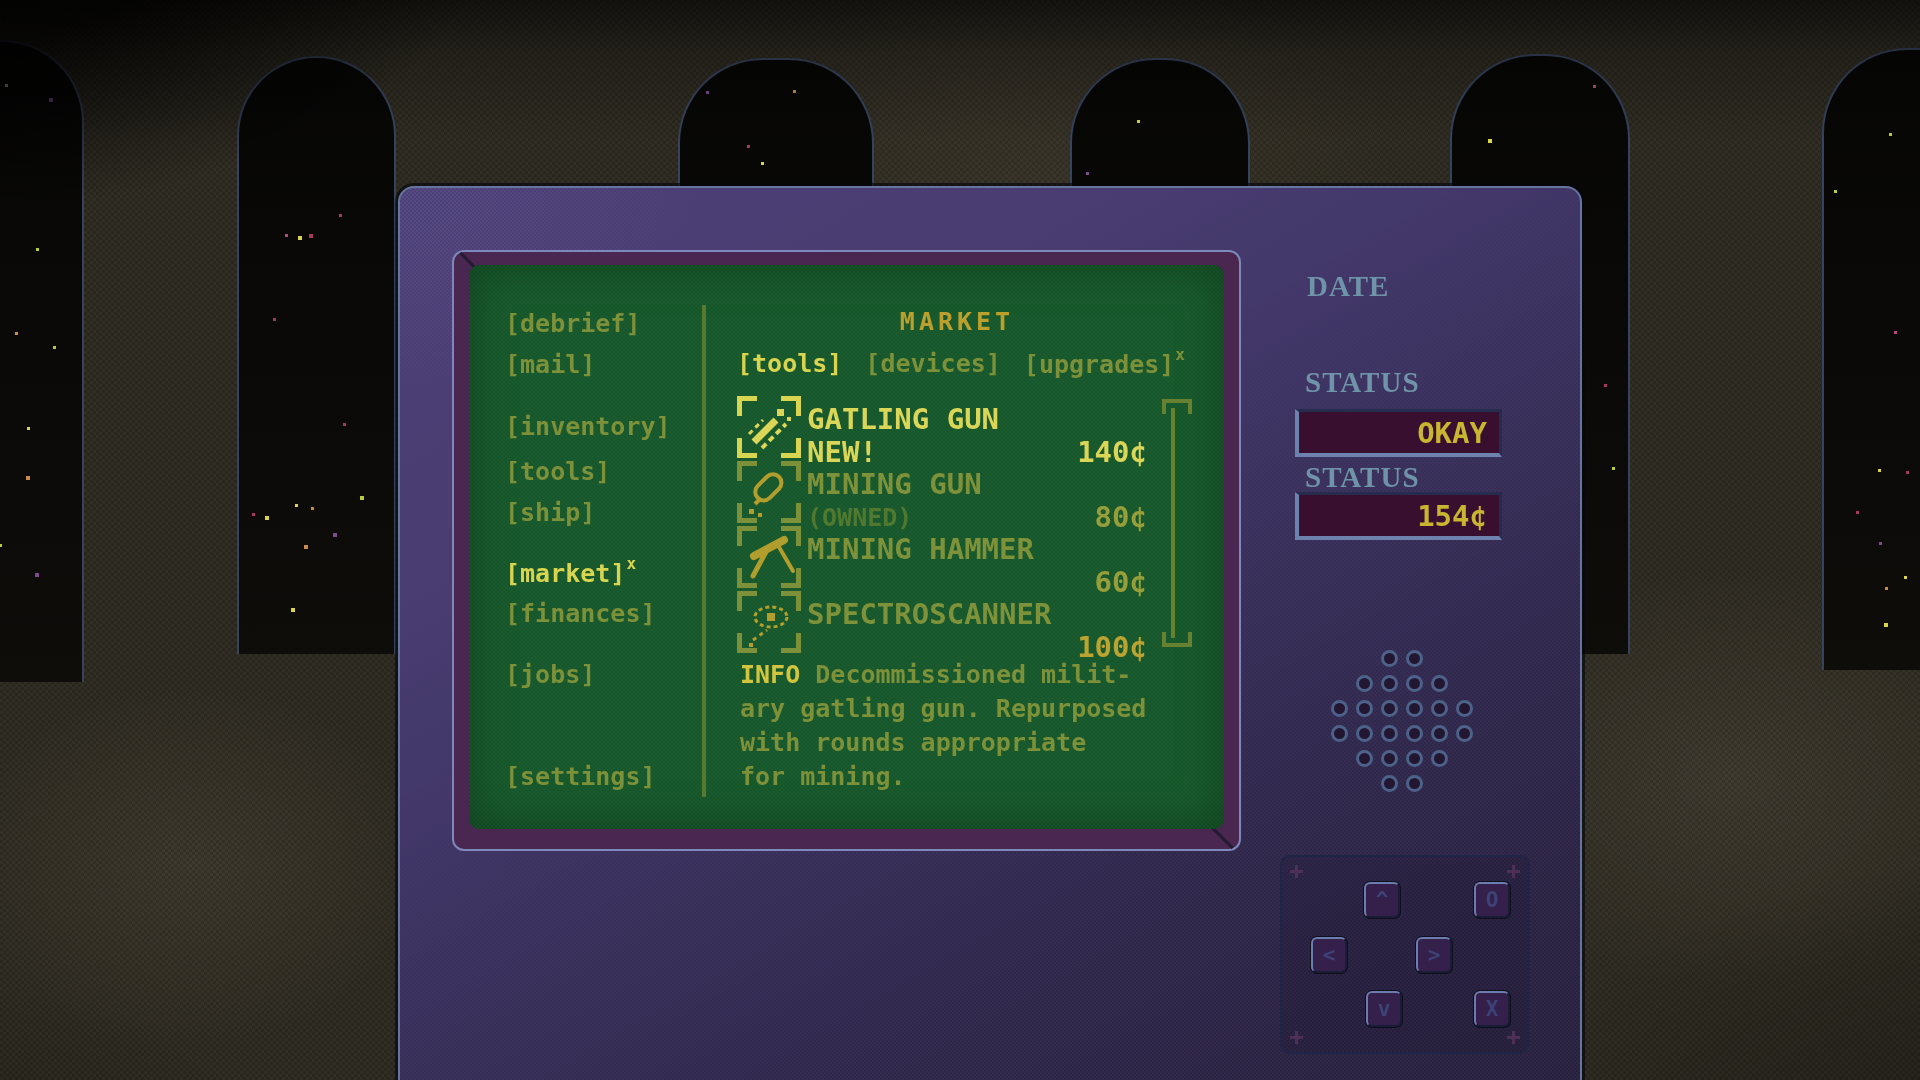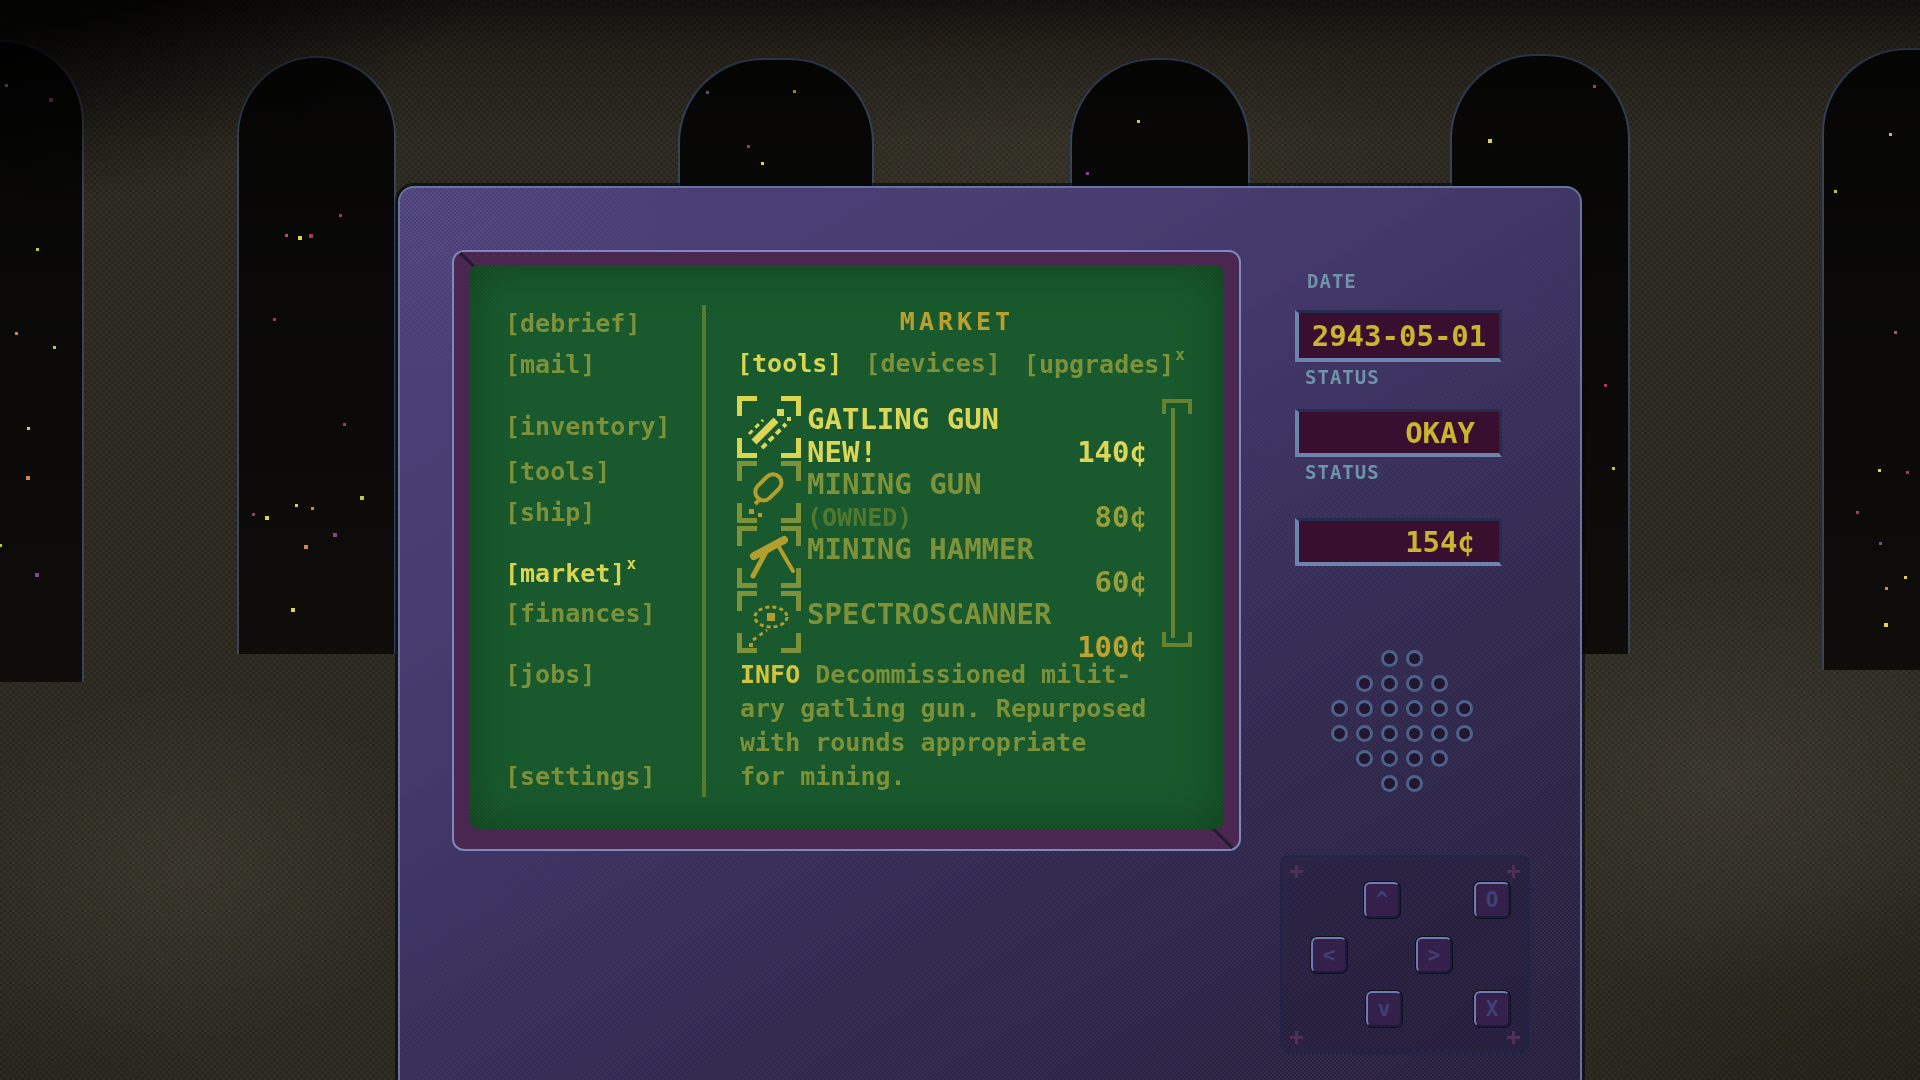--- a/index.html
+++ b/index.html
@@ -90,29 +90,29 @@
   .ck.br{right:0;bottom:0;border-right-width:5px;border-bottom-width:5px;}
   .icon svg{position:absolute;left:4px;top:3px;}
   .scrollbar{position:absolute;left:693px;top:134px;width:22px;height:248px;cursor:pointer;}
   .scrollbar .cap{position:absolute;left:0;width:22px;height:11px;border:4px solid #66832f;}
   .cap.top{top:0;border-bottom:none;}
   .cap.bot{bottom:0;border-top:none;}
   .scrollbar .track{position:absolute;left:9px;top:9px;bottom:9px;width:4px;background:#66832f;}
   .info{position:absolute;left:271px;top:393px;font-size:25px;line-height:34px;color:#7e9238;white-space:pre;}
   .info .lbl{color:#d6c83e;}
   
-  .plabel{position:absolute;font-size:19px;color:#6f93a8;letter-spacing:1px;z-index:2;}
+  .plabel{position:absolute;font-size:29px;color:#6f93a8;letter-spacing:1px;z-index:2;font-family:Liberation Serif, serif;}
   .pbox{position:absolute;width:207px;height:52px;background:#390f2f;z-index:2;
     border:3px solid #262c4e;border-left:4px solid #6d83ae;border-bottom:4px solid #6d83ae;
     box-sizing:border-box;font-size:29px;color:#c9b52f;display:flex;align-items:center;}
   .pbox.center{justify-content:center;}
-  .pbox.right{justify-content:flex-end;padding-right:24px;align-items:center;}
+  .pbox.right{justify-content:flex-end;padding-right:12px;align-items:center;}
   .lab-date{left:907px;top:82px;} .box-date{left:895px;top:122px;}
   .lab-status{left:905px;top:178px;} .box-status{left:895px;top:221px;height:48px;}
-  .lab-credits{left:905px;top:273px;} .box-credits{left:895px;top:330px;height:48px;}
+  .lab-credits{left:905px;top:273px;} .box-credits{left:895px;top:304px;height:48px;}
   
   .speaker{position:absolute;left:902px;top:458px;width:200px;display:flex;
     flex-direction:column;align-items:center;z-index:2;}
   .sprow{display:flex;}
   .dot{width:11px;height:11px;border-radius:50%;background:#231630;
     border:3px solid #4c628a;margin:4px;}
   
   .dpad{position:absolute;left:880px;top:667px;width:250px;height:199px;z-index:2;
     border:2px solid #1f2546;border-radius:10px;box-sizing:border-box;
     background:rgba(20,14,40,.18);}
@@ -329,23 +329,20 @@
           <span class="cap top"></span>
           <span class="track"></span>
           <span class="cap bot"></span>
         </div>
 
         <div class="info"><span class="lbl">INFO</span> <span>Decommissioned milit-</span><br><span>ary gatling gun. Repurposed</span><br><span>with rounds appropriate</span><br><span>for mining.</span></div>
       </div>
     </div>
 
     <div class="plabel lab-date">DATE</div>
-    <div class="pbox center box-date">
-        <span>2943-05-01</span>
-      </div>
     <div class="plabel lab-status">STATUS</div>
     <div class="pbox right box-status">
         <span>OKAY</span>
       </div>
     <div class="plabel lab-credits">STATUS</div>
     <div class="pbox right box-credits">
         <span>154¢</span>
       </div>
 
     <div class="speaker">

